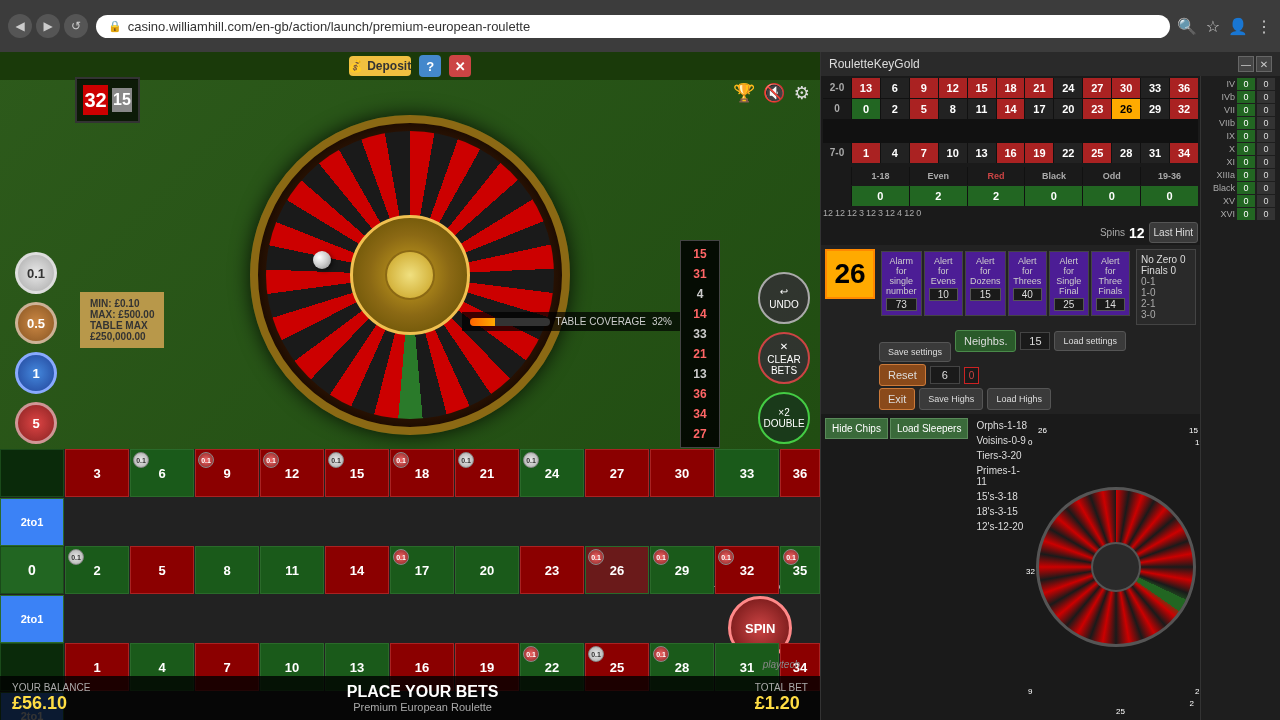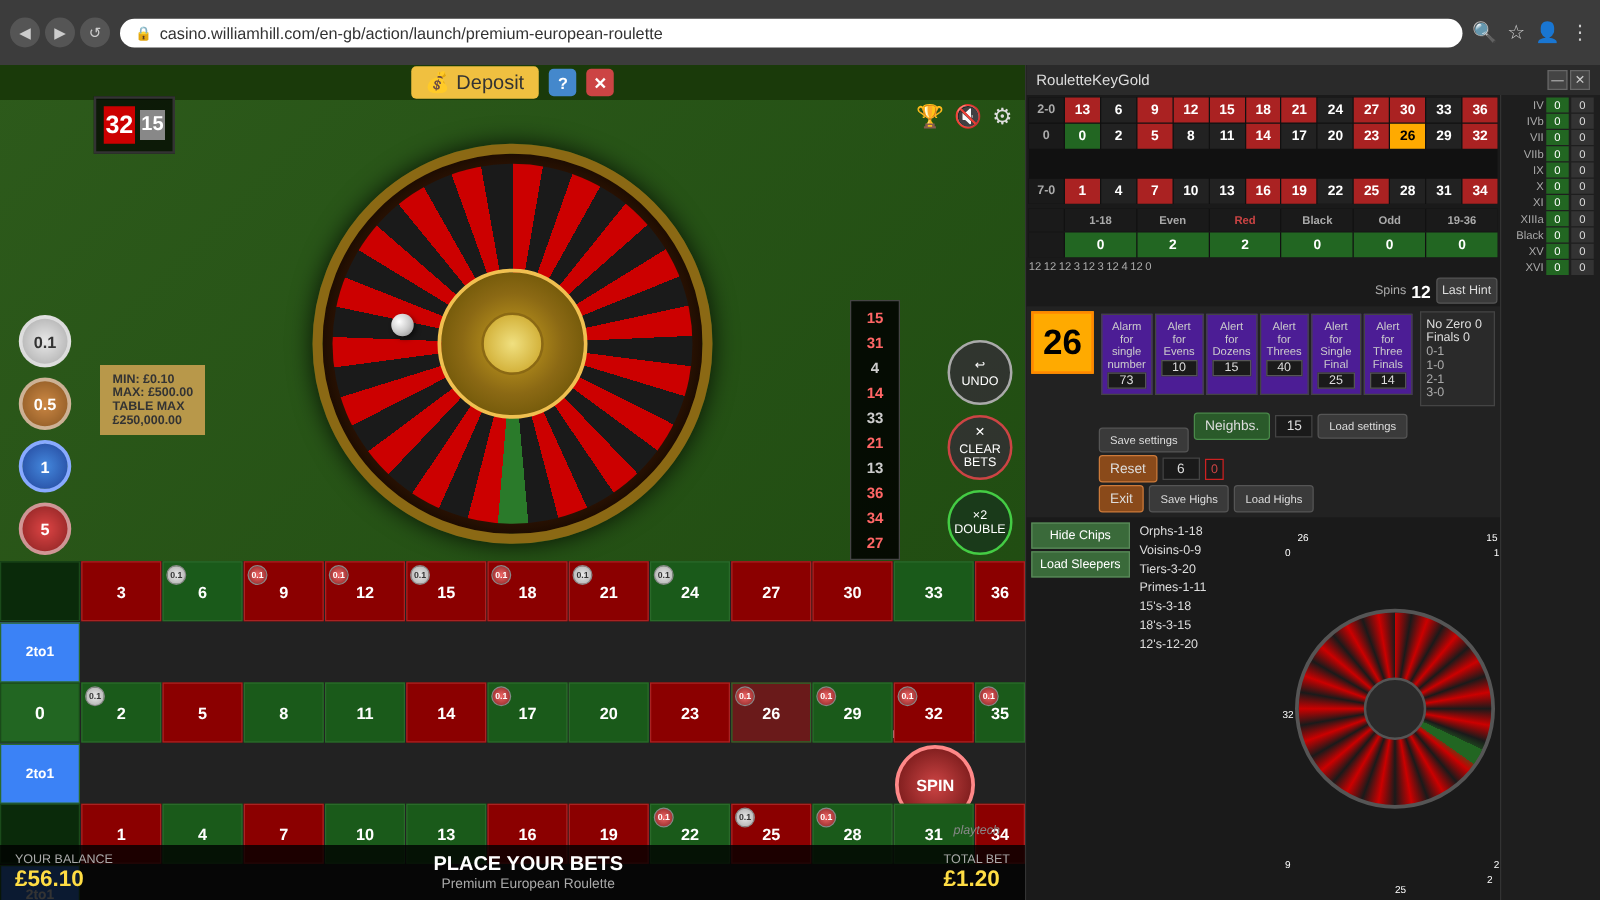--- a/index.html
+++ b/index.html
@@ -45,24 +45,24 @@
       height: 28px;
       display: flex;
       align-items: center;
       justify-content: center;
       gap: 8px;
     }
     .deposit-btn {
       background: #f0c040;
       color: #333;
       border: none;
-      padding: 3px 12px;
+      padding: 3px 0;
       border-radius: 4px;
-      font-size: 16px;
-      font-weight: normal;
+      font-size: 12px;
+      font-weight: bold;
       cursor: pointer;
       display: flex;
       align-items: center;
       gap: 4px;
     }
     .help-btn, .close-btn {
       width: 22px; height: 22px;
       border-radius: 4px;
       border: none;
       cursor: pointer;
@@ -378,21 +378,21 @@
     .footer-balance, .footer-bets, .footer-total {
       color: white;
       font-size: 12px;
     }
     .footer-amount { font-size: 18px; font-weight: bold; color: #ffdd44; }
     .footer-label { font-size: 10px; color: #aaa; }
 
     
     .spin-section {
       position: absolute;
-      right: 24px;
+      right: 12px;
       bottom: 60px;
       display: flex;
       flex-direction: column;
       align-items: center;
       gap: 4px;
     }
     .spin-btn {
       width: 64px; height: 64px;
       border-radius: 50%;
       background: radial-gradient(circle, #cc4444, #661111);
@@ -576,21 +576,21 @@
       padding: 1px;
     }
 
     .orphs-info {
       font-size: 10px;
       color: #ddd;
       padding: 2px 4px;
     }
     .hide-show-btns {
       display: flex;
-      flex-direction: column;
+      flex-direction: row;
       gap: 2px;
     }
     .hs-btn {
       background: #3a6a3a;
       color: white;
       border: 1px solid #5a8a5a;
       padding: 4px 6px;
       font-size: 10px;
       cursor: pointer;
     }
@@ -697,20 +697,27 @@
         <div class="recent-num red">14</div>
         <div class="recent-num black">33</div>
         <div class="recent-num red">21</div>
         <div class="recent-num black">13</div>
         <div class="recent-num red">36</div>
         <div class="recent-num red">34</div>
         <div class="recent-num red">27</div>
       </div>
     </div>
 
+    <div class="table-coverage">
+      <div class="coverage-bar">
+        <div class="coverage-fill"></div>
+      </div>
+      <span>TABLE COVERAGE</span>
+      <span>32%</span>
+    </div>
 
     <div class="action-buttons">
       <button class="action-btn undo">
         <span>↩</span>
         <span>UNDO</span>
       </button>
       <button class="action-btn clear">
         <span>✕</span>
         <span>CLEAR BETS</span>
       </button>

